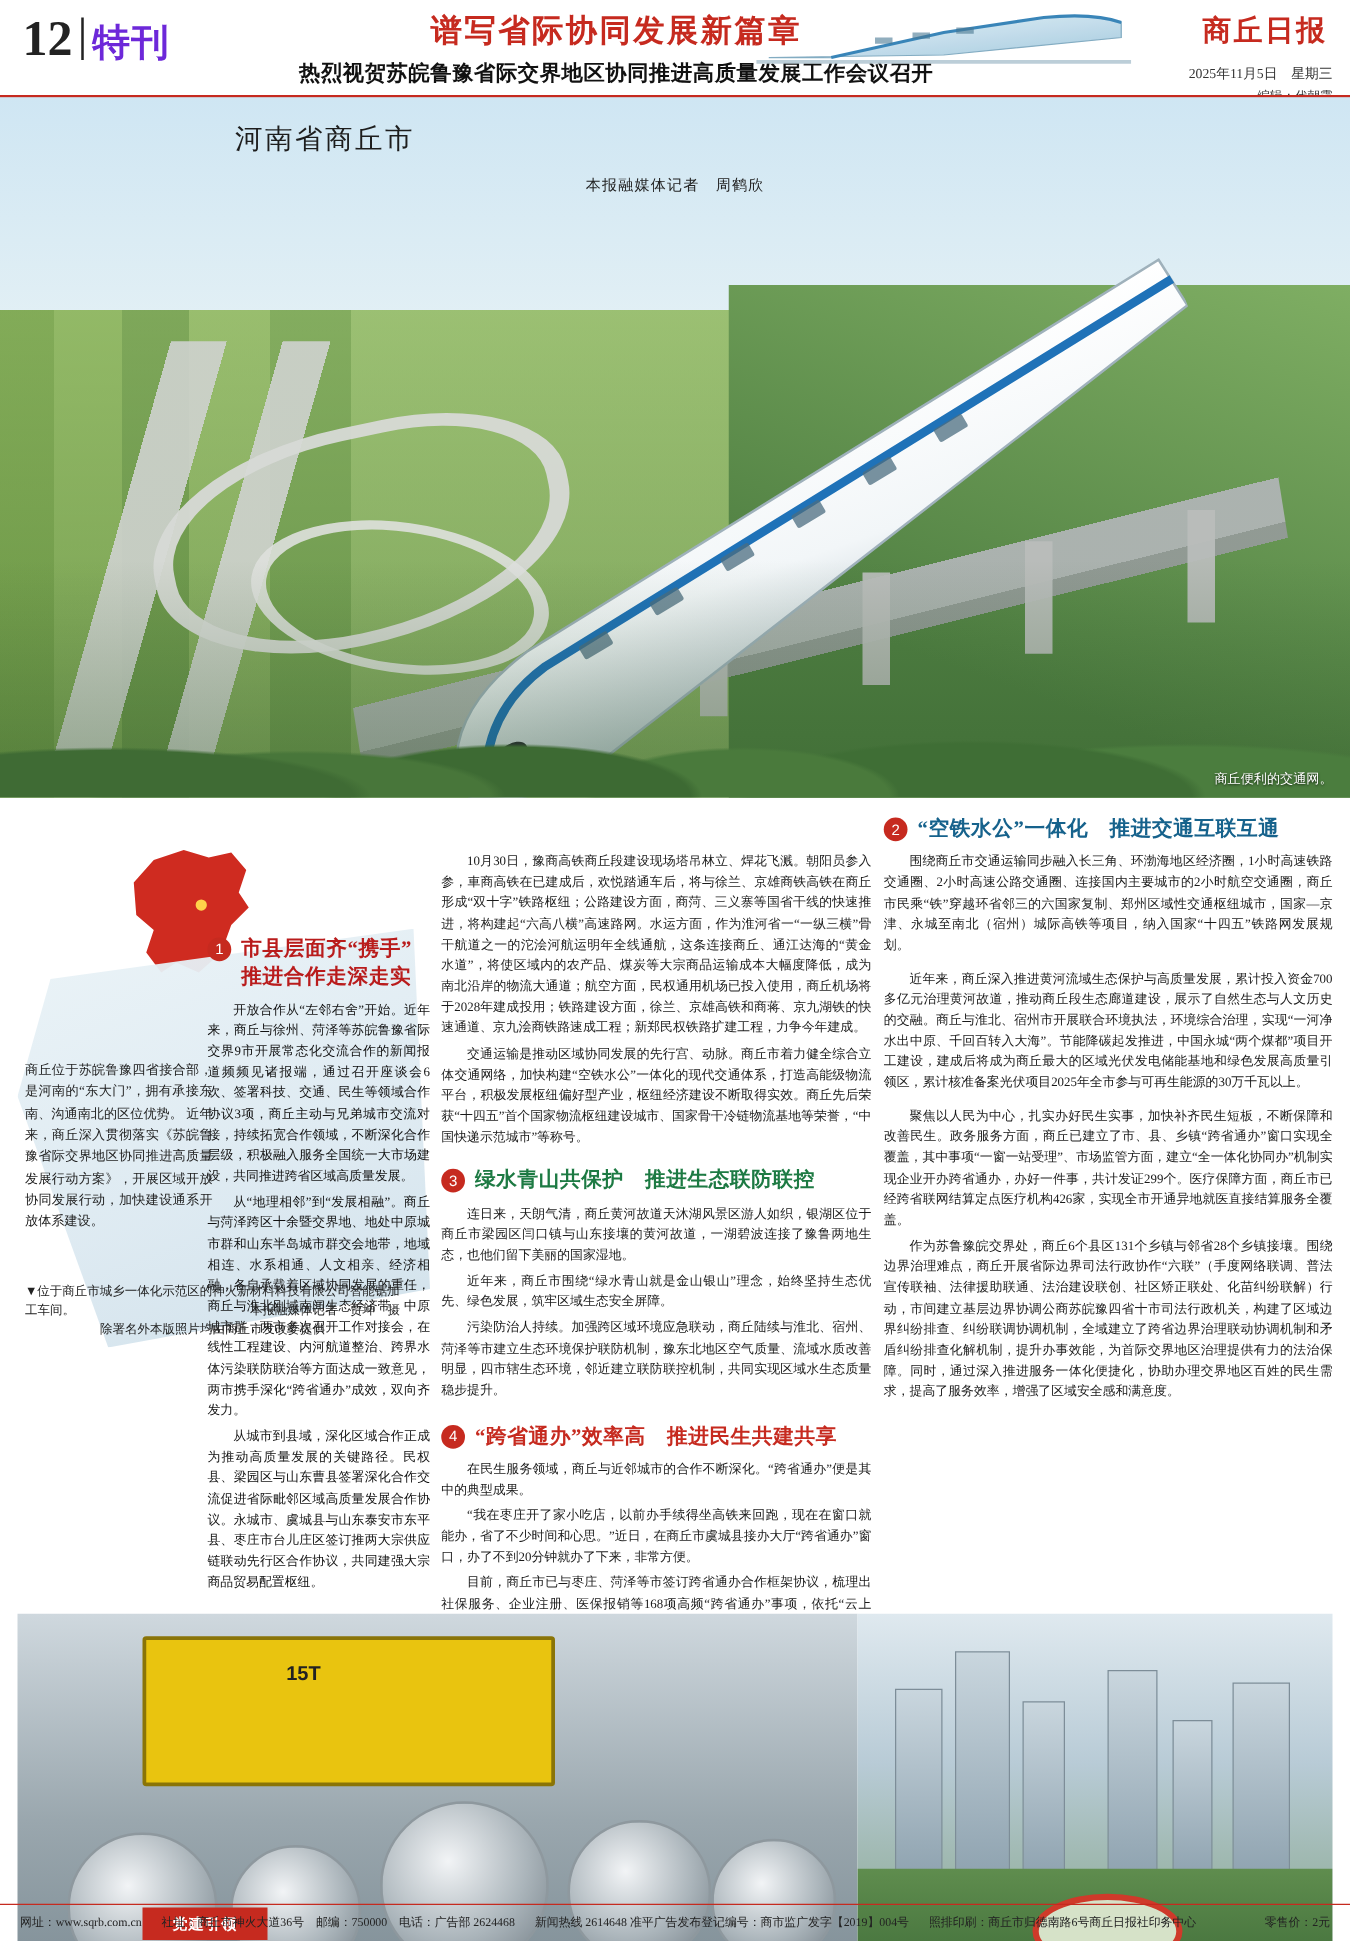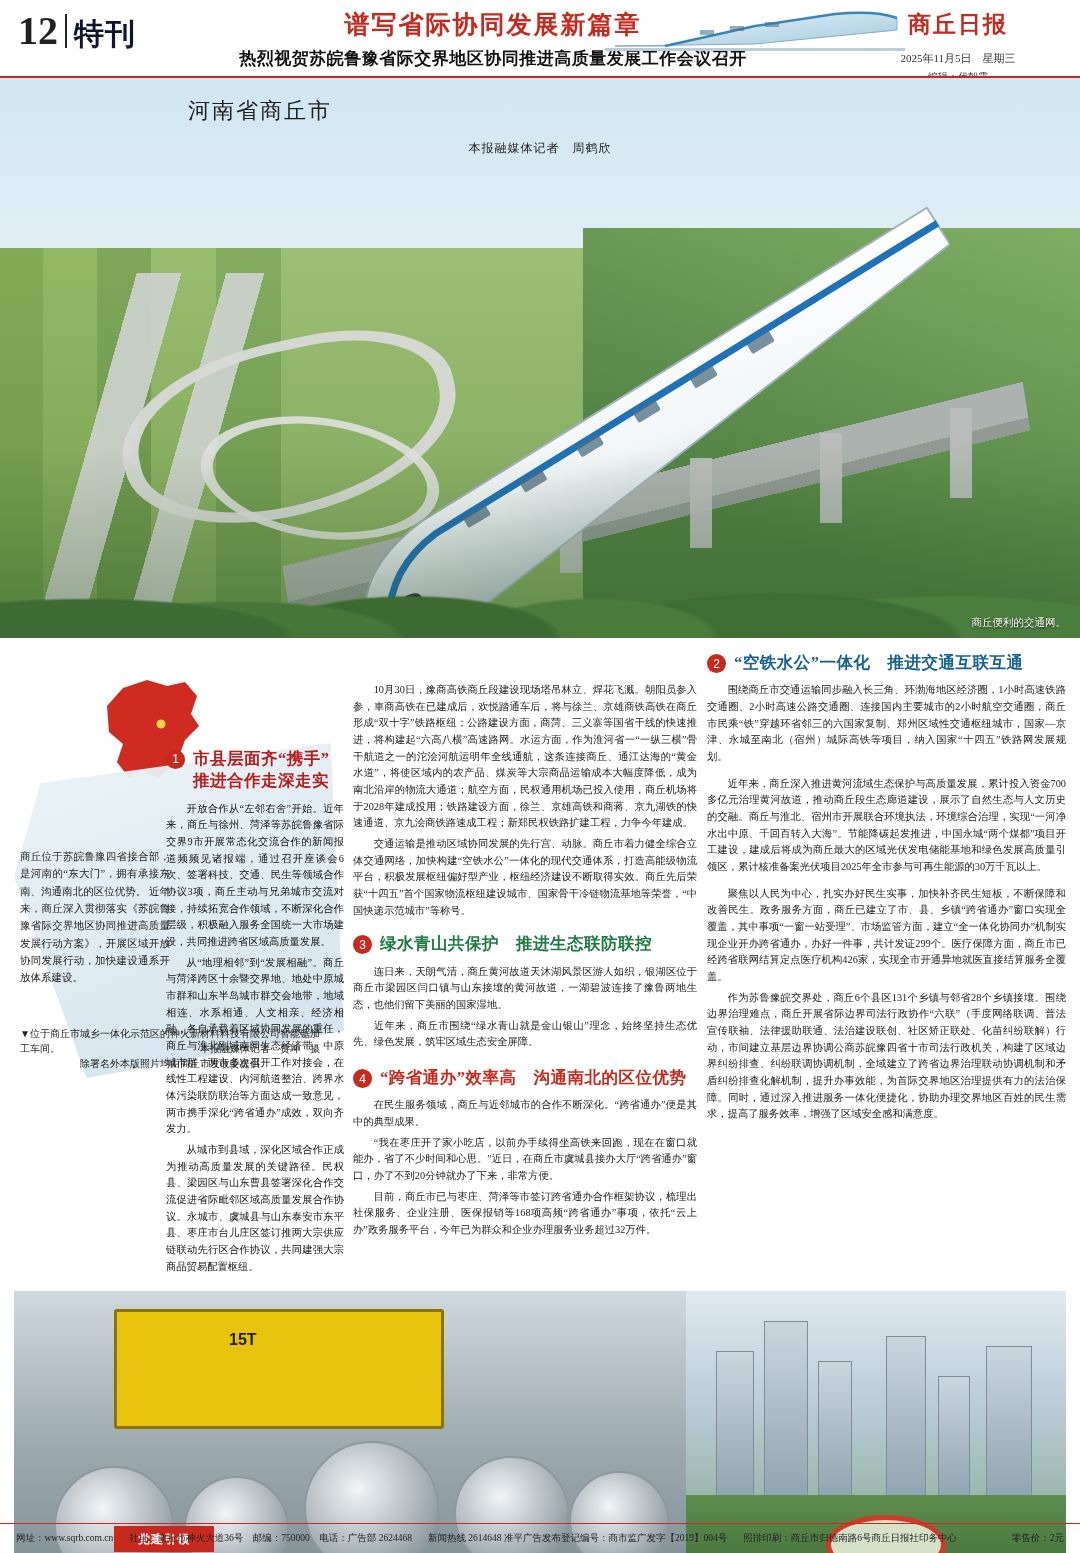--- a/index.html
+++ b/index.html
@@ -30,37 +30,37 @@
   .page-num .num {
     font-size:40px; font-weight:bold; color:#222;
     font-family:"Liberation Serif", serif;
     line-height:1;
   }
   .page-num .bar {
     display:inline-block; width:2px; height:34px;
     background:#222; margin:0 7px; position:relative; top:4px;
   }
   .page-num .label {
-    font-size:30px; font-weight:bold; color:#0f172a; letter-spacing:1px;
+    font-size:30px; font-weight:bold; color:#6d28d9; letter-spacing:1px;
   }
 
   .mast-center {
     flex:1; text-align:center; padding-top:8px;
   }
   .mast-center .line1 {
     font-size:25px; font-weight:bold; color:#c62a1f;
     letter-spacing:2px;
   }
   .mast-center .line2 {
     font-size:17px; font-weight:bold; color:#111;
     margin-top:6px; letter-spacing:0.5px;
   }
 
   .mast-right {
-    width:230px; text-align:center; padding:8px 14px 0 0;
+    width:230px; text-align:right; padding:8px 14px 0 0;
     position:relative; z-index:3;
   }
   .mast-right .logo {
     font-size:23px; font-weight:bold; color:#c62a1f;
     letter-spacing:2px; background:#fff; display:inline-block;
     padding:1px 4px;
   }
   .mast-right .date {
     font-size:11px; color:#333; margin-top:10px;
   }
@@ -388,27 +388,28 @@
     </div>
 
     <div style="margin-top:14px;">
       <div class="sec-head">
         <div class="sec-num">3</div>
         <div class="sec-title green">绿水青山共保护　推进生态联防联控</div>
       </div>
       <div class="body-one">
         <p>连日来，天朗气清，商丘黄河故道天沐湖风景区游人如织，银湖区位于商丘市梁园区闫口镇与山东接壤的黄河故道，一湖碧波连接了豫鲁两地生态，也他们留下美丽的国家湿地。</p>
         <p>近年来，商丘市围绕“绿水青山就是金山银山”理念，始终坚持生态优先、绿色发展，筑牢区域生态安全屏障。</p>
+        <p>污染防治人持续。加强跨区域环境应急联动，商丘陆续与淮北、宿州、菏泽等市建立生态环境保护联防机制，豫东北地区空气质量、流域水质改善明显，四市辖生态环境，邻近建立联防联控机制，共同实现区域水生态质量稳步提升。</p>
       </div>
     </div>
 
     <div style="margin-top:16px;">
       <div class="sec-head">
         <div class="sec-num">4</div>
-        <div class="sec-title red">“跨省通办”效率高　沟通南北的区位优势</div>
+        <div class="sec-title red">“跨省通办”效率高　推进民生共建共享</div>
       </div>
       <div class="body-one">
         <p>在民生服务领域，商丘与近邻城市的合作不断深化。“跨省通办”便是其中的典型成果。</p>
         <p>“我在枣庄开了家小吃店，以前办手续得坐高铁来回跑，现在在窗口就能办，省了不少时间和心思。”近日，在商丘市虞城县接办大厅“跨省通办”窗口，办了不到20分钟就办了下来，非常方便。</p>
         <p>目前，商丘市已与枣庄、菏泽等市签订跨省通办合作框架协议，梳理出社保服务、企业注册、医保报销等168项高频“跨省通办”事项，依托“云上办”政务服务平台，今年已为群众和企业办理服务业务超过32万件。</p>
       </div>
     </div>
   </div>
 
   <div class="col-right">

